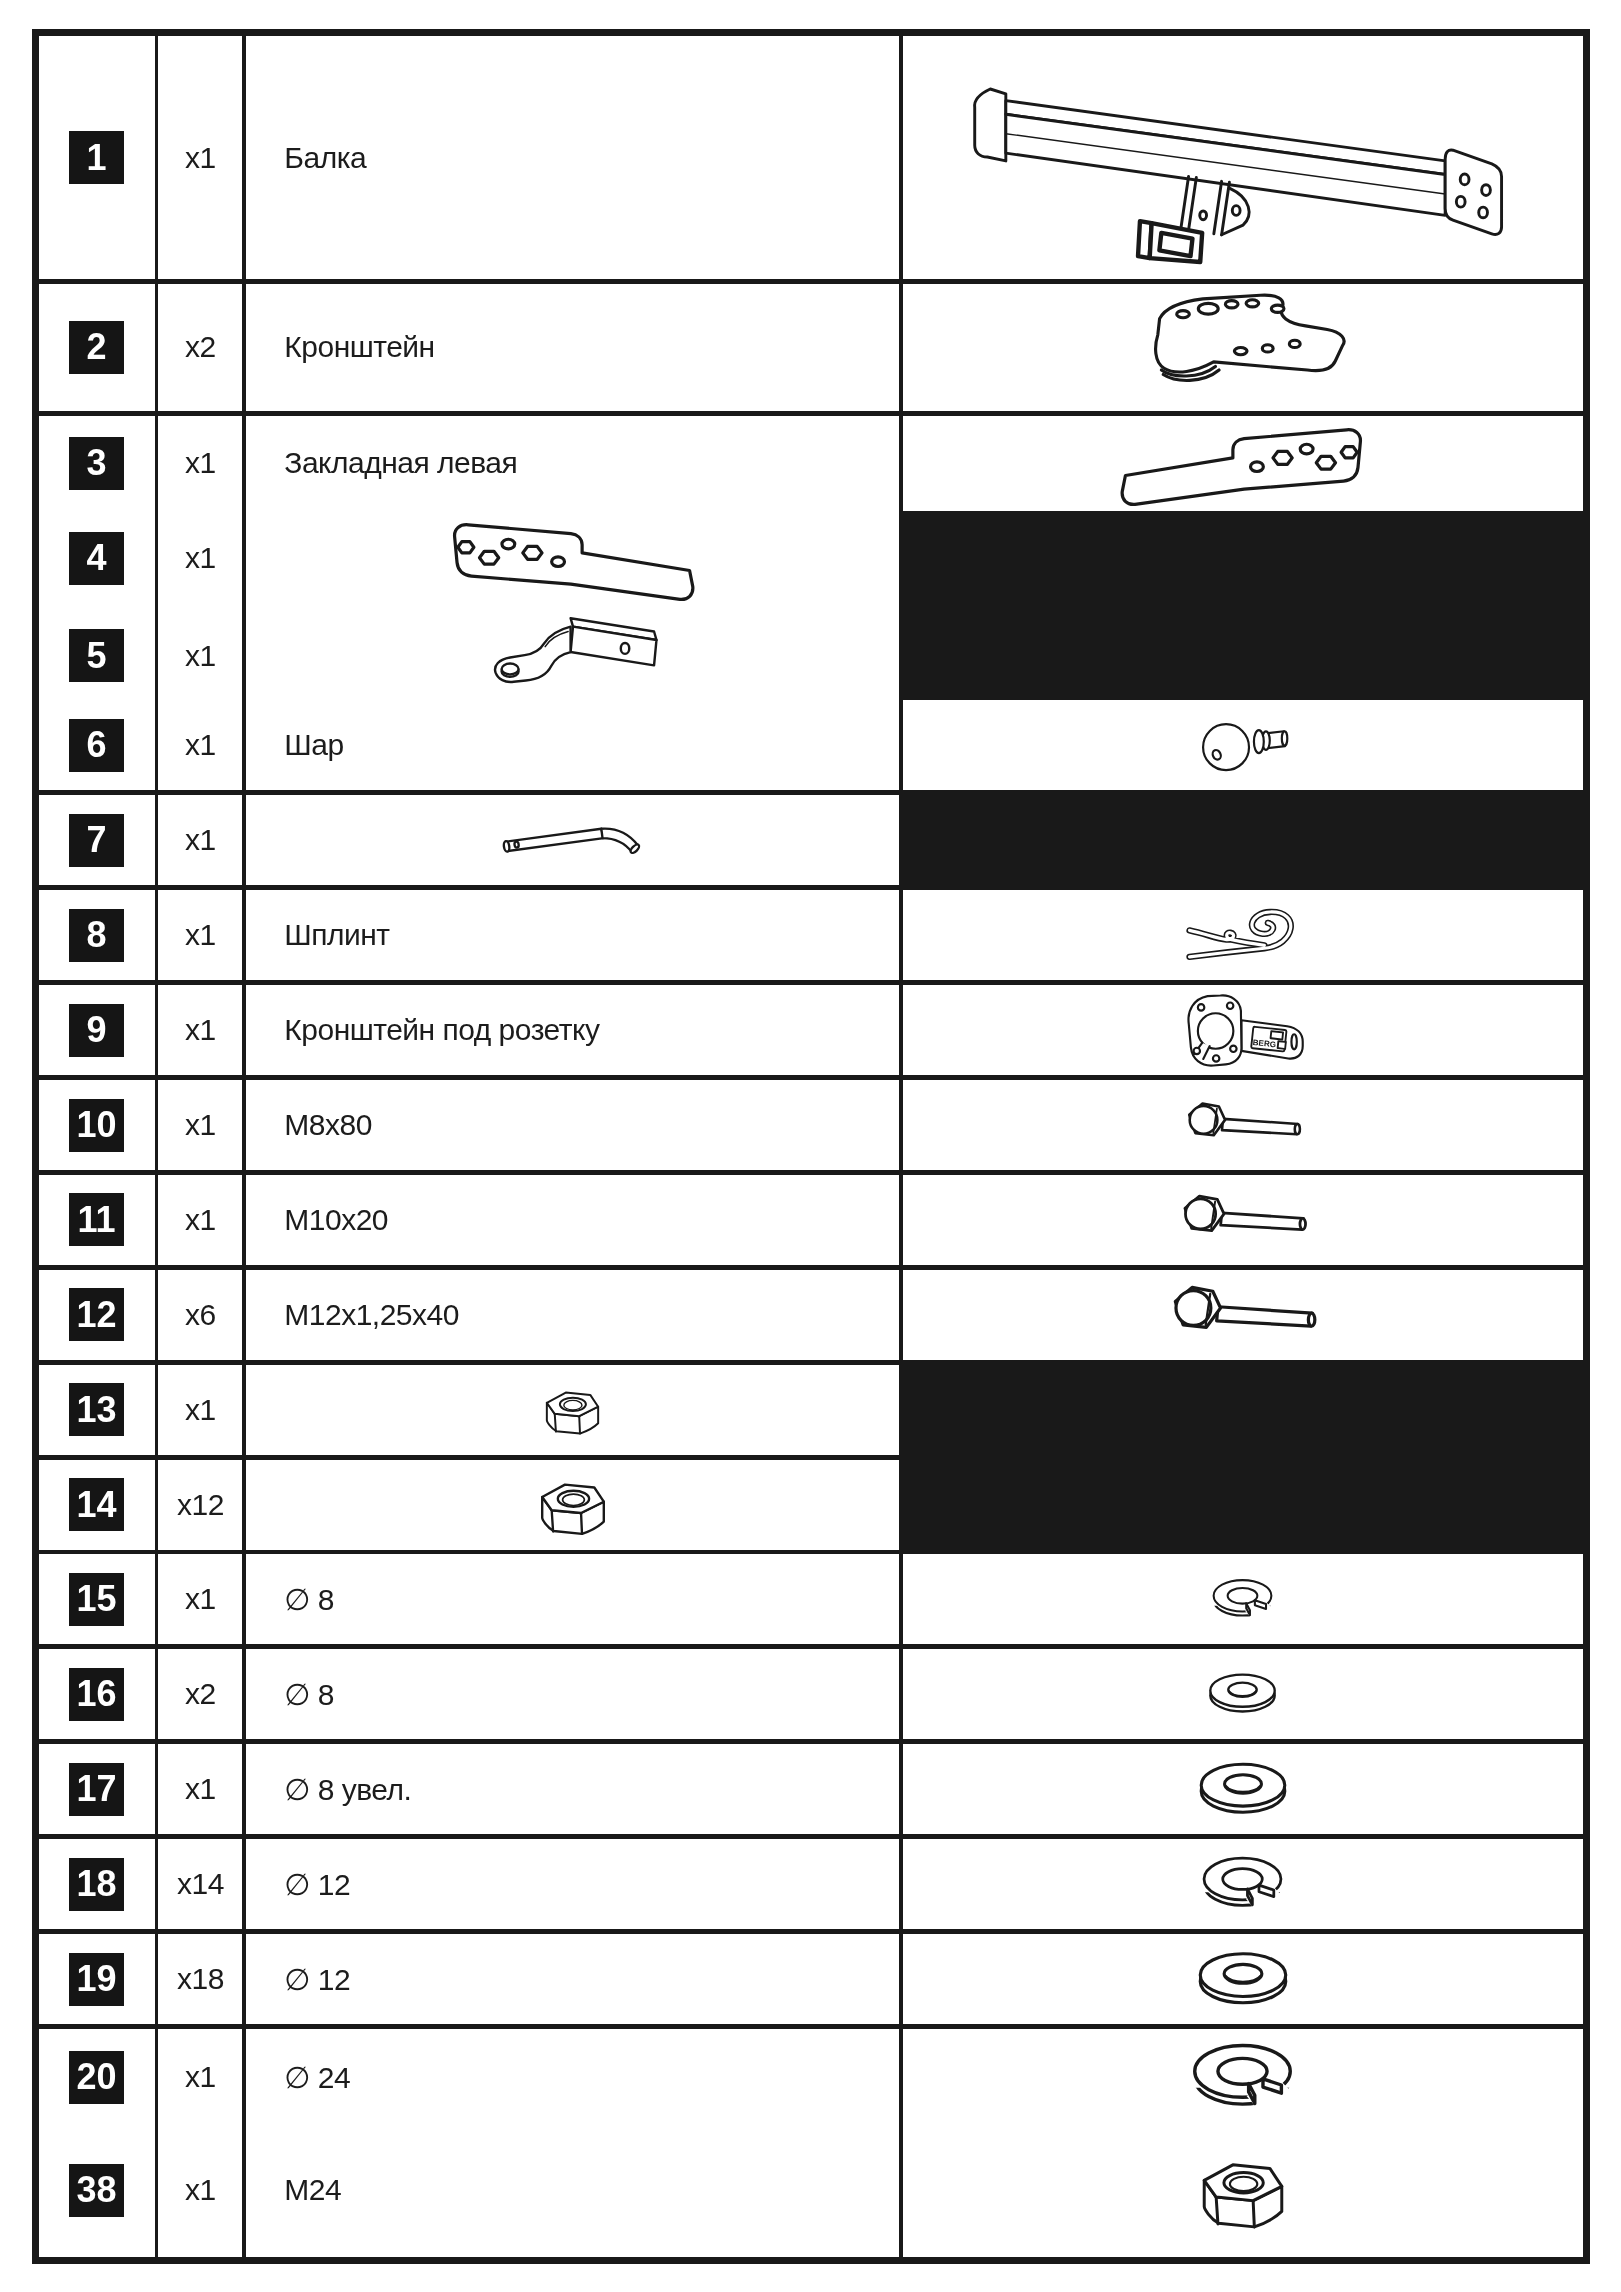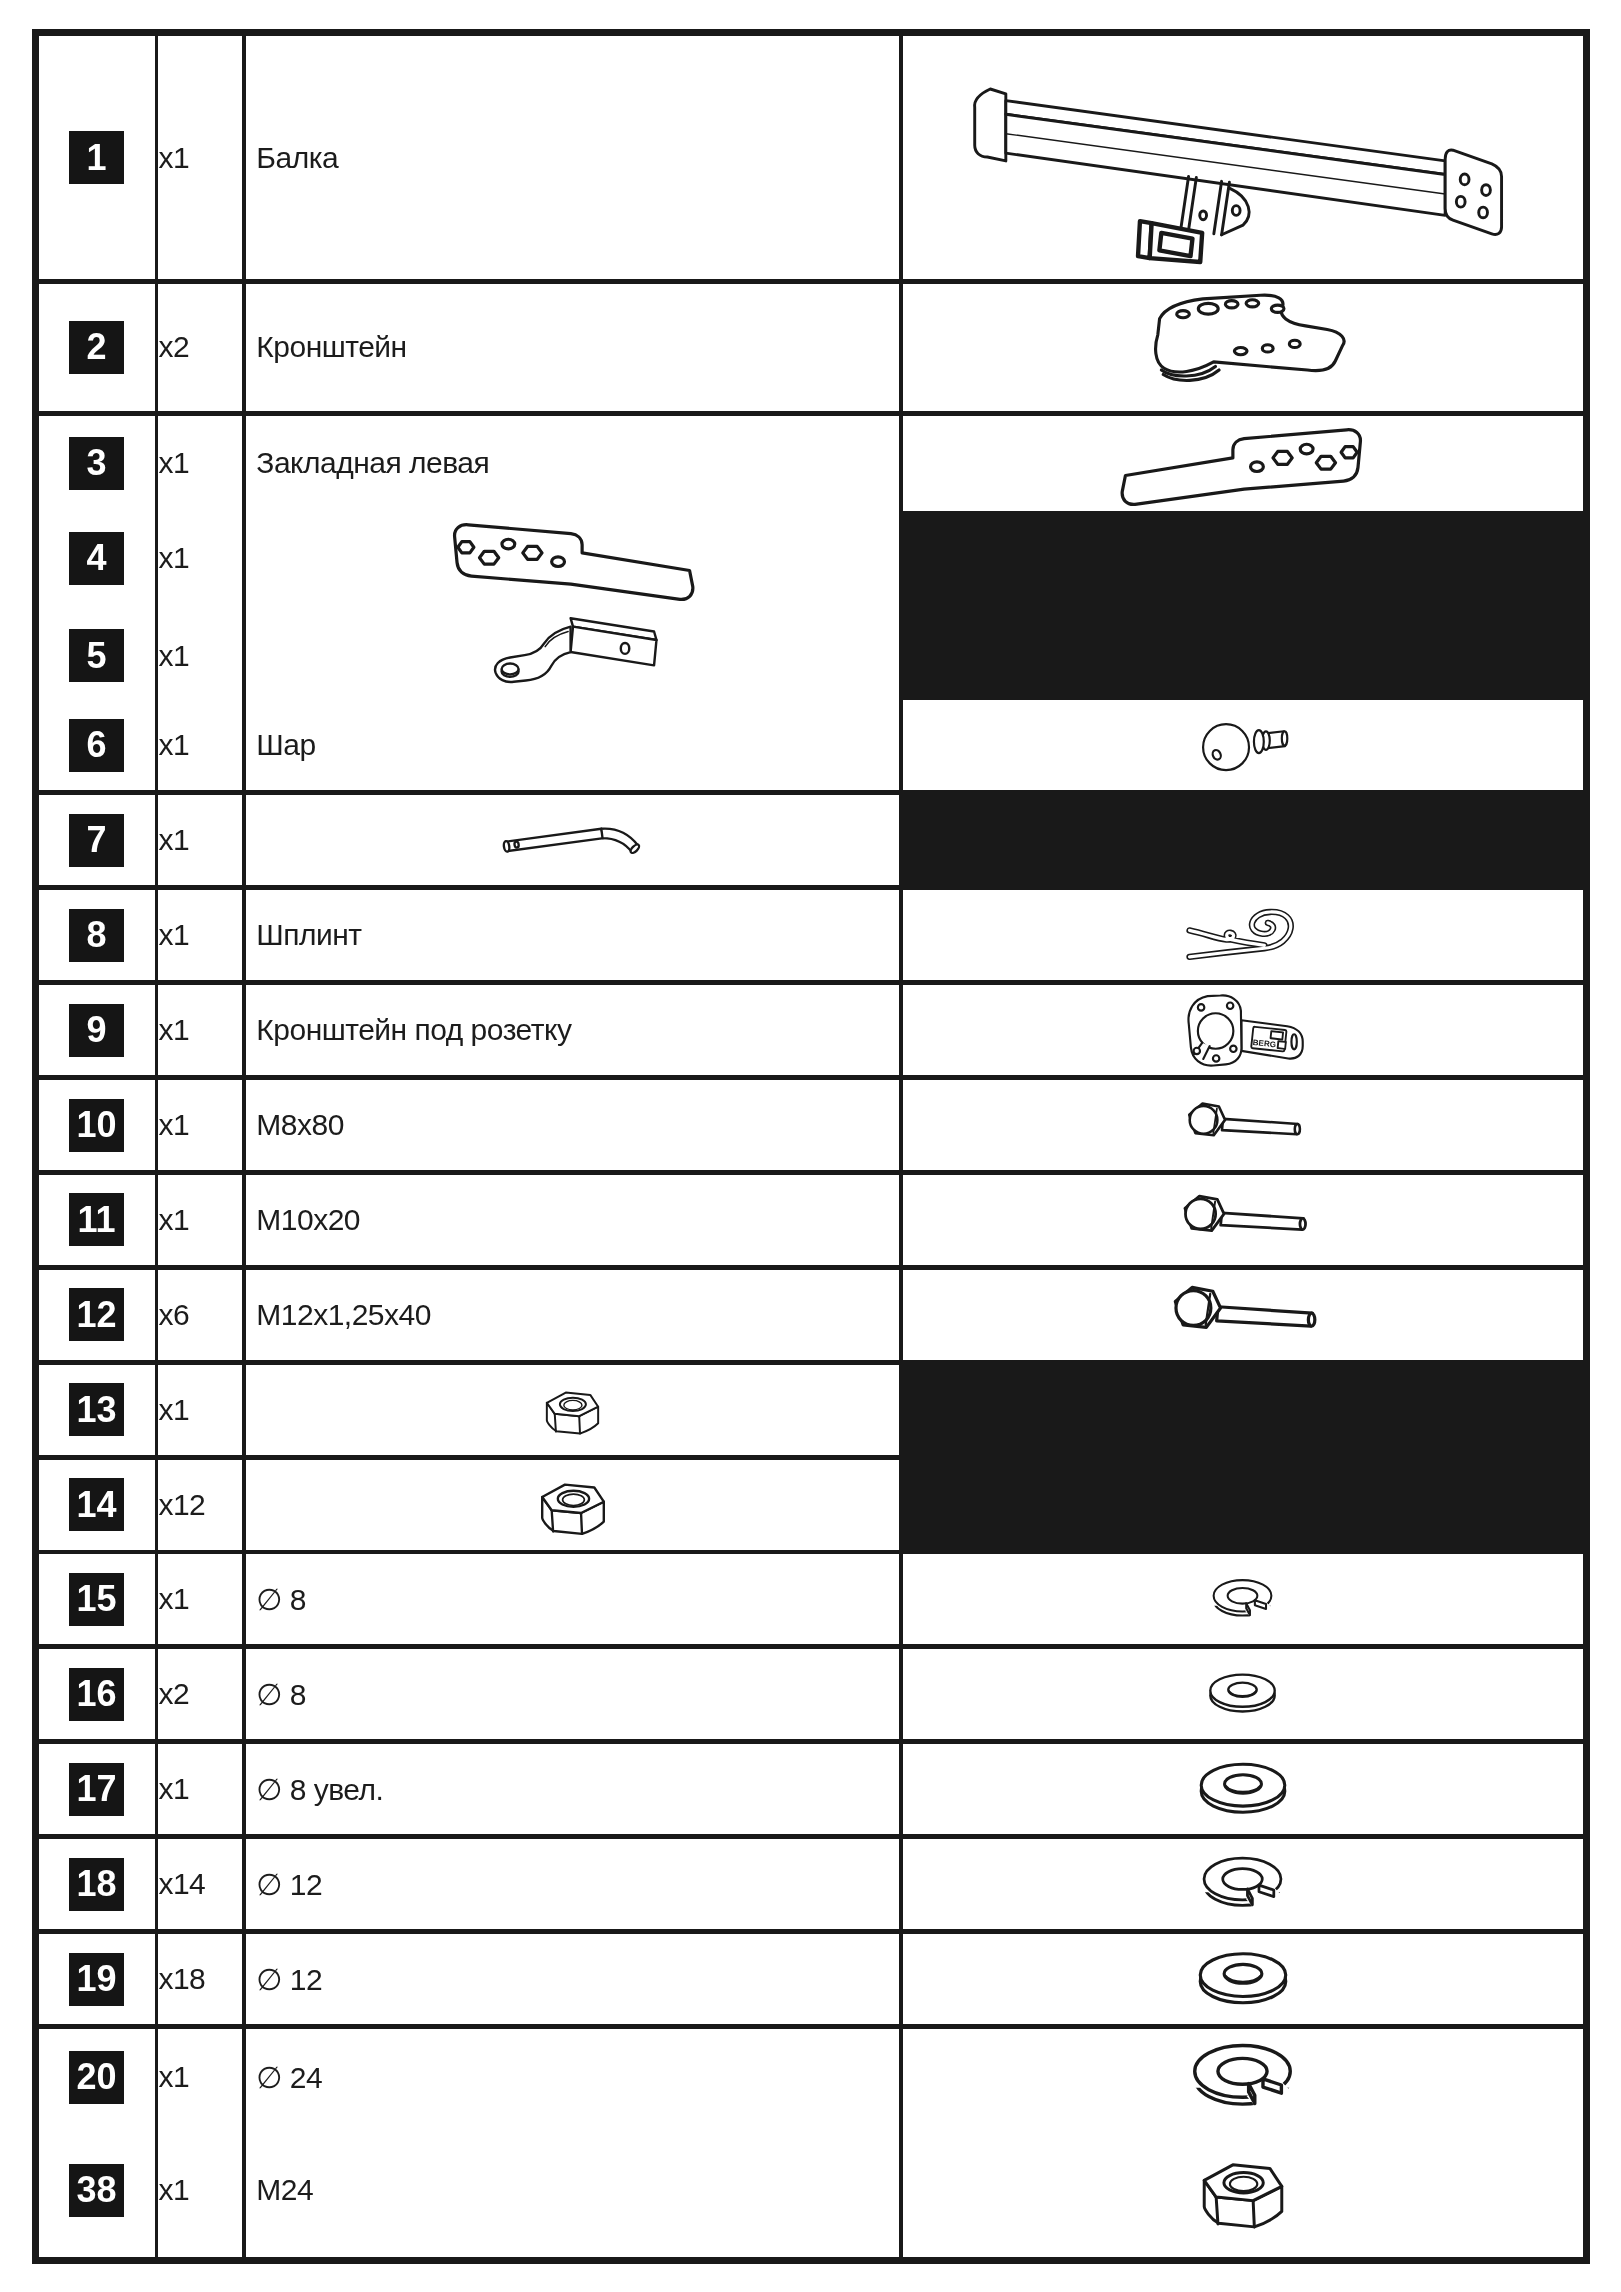--- a/index.html
+++ b/index.html
@@ -22,22 +22,22 @@
     grid-template-columns:116px 84px 653px 1fr;
     gap:3.9px;
     background:#191919;
     height:90px;
   }
   .row-1{height:243px;}
   .row-2{height:127px;}
   .row-21{height:133px;}
   .cell{background:#ffffff;display:flex;align-items:center;min-width:0;}
   .c-num{justify-content:center;}
-  .c-qty{justify-content:flex-start;}
-  .c-name{padding-left:10px;}
+  .c-qty{justify-content:center;}
+  .c-name{padding-left:38px;}
   .c-fig{justify-content:center;}
   .badge{
     min-width:39px;height:53px;padding:0 7.8px;
     background:#151515;color:#ffffff;
     font-size:36px;font-weight:bold;
     display:flex;align-items:center;justify-content:center;
   }
   .qty,.name{
     font-size:30px;letter-spacing:-0.5px;color:#1c1c1c;
     white-space:nowrap;

